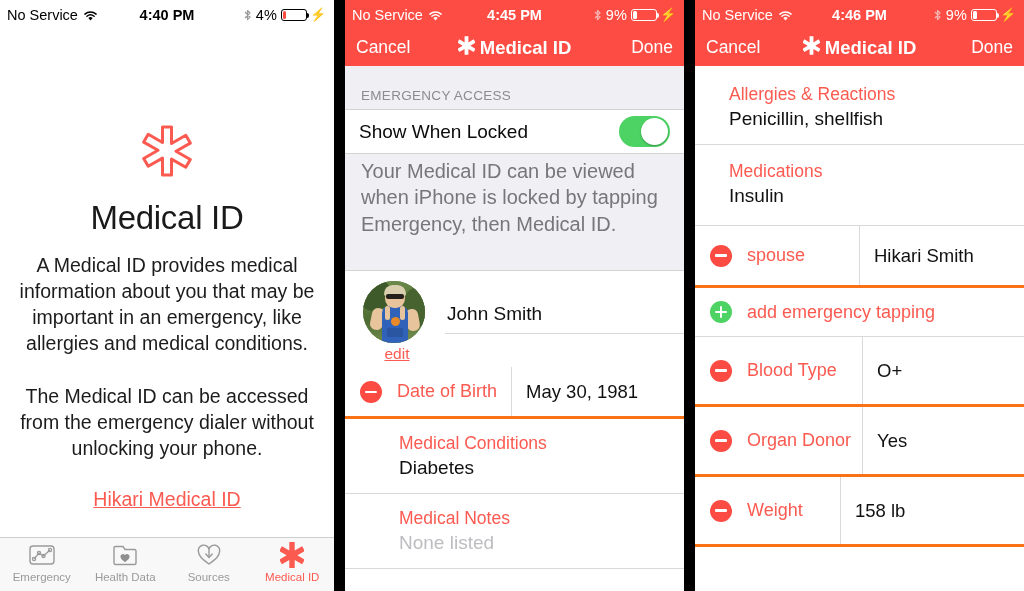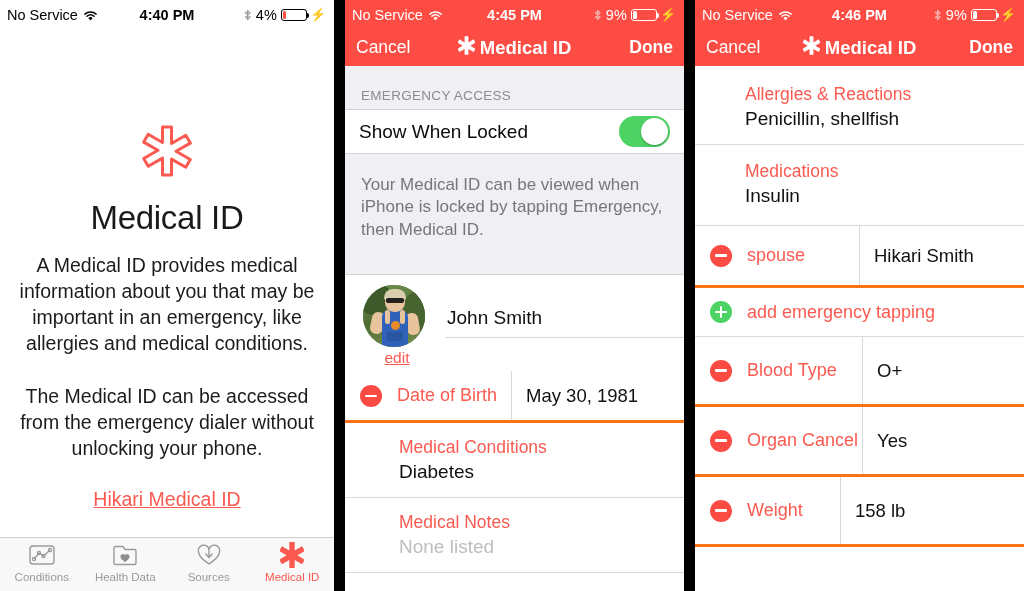--- a/index.html
+++ b/index.html
@@ -53,21 +53,21 @@
     border-radius: 1.5px; background: #FC4C44;
   }
   .bolt { font-size: 13px; line-height: 1; }
 
   
   .navbar {
     background: #FC4C44; height: 37px; display: flex; align-items: center;
     justify-content: space-between; padding: 0 11px; color: #fff; position: relative;
   }
   .nav-btn { font-size: 17.5px; color: #fff; }
-  .nav-btn.bold { font-weight: bold; }
+  .nav-btn.bold { font-weight: normal; }
   .nav-title {
     position: absolute; left: 0; right: 0; text-align: center;
     font-size: 18.5px; font-weight: bold; display: flex;
     align-items: center; justify-content: center; gap: 5px; pointer-events: none;
   }
 
   
   .intro { padding: 0 16px; text-align: center; }
   .intro-star { margin-top: 96px; display: flex; justify-content: center; }
   .intro-title {
@@ -105,22 +105,22 @@
   .row-title { font-size: 19px; color: #0b0b0b; }
   .toggle {
     margin-left: auto; width: 51px; height: 31px; border-radius: 16px;
     background: #4CD364; position: relative;
   }
   .toggle-knob {
     position: absolute; right: 2px; top: 2px; width: 27px; height: 27px;
     border-radius: 50%; background: #fff; box-shadow: 0 1px 2px rgba(0,0,0,.3);
   }
   .sect-foot {
-    background: #EFEFF4; font-size: 17px; color: #76767b;
-    line-height: 1.32; padding: 20px 16px 16px 16px;
+    background: #EFEFF4; font-size: 20px; color: #76767b;
+    line-height: 1.32; padding: 4px 16px 16px 16px;
   }
   .sect-spacer { height: 18px; background: #EFEFF4; border-bottom: 1px solid #D3D3D6; }
 
   
   .profile-row {
     background: #fff; display: flex; padding: 10px 0 4px 18px; align-items: flex-start;
   }
   .avatar-wrap { width: 68px; text-align: center; }
   .avatar {
     width: 62px; height: 62px; border-radius: 50%; overflow: hidden;
@@ -174,21 +174,21 @@
   .lbl-w-organ { width: 116px; }
   .lbl-w-weight { width: 94px; }
 
   
   .stack-row {
     background: #fff; padding: 14px 16px 14px 54px; border-bottom: 1px solid #D9D9DC;
   }
   .stack-label { font-size: 17.5px; color: #FB5A50; }
   .stack-value { font-size: 19px; color: #111; margin-top: 3px; }
   .stack-value.placeholder { color: #BDBDC1; }
-  .stack-row.p3 { padding-left: 50px; }
+  .stack-row.p3 { padding-left: 34px; }
 
   
   .plus-row {
     background: #fff; display: flex; align-items: center; min-height: 49px;
     border-bottom: 1px solid #D9D9DC;
   }
   .plus-text { font-size: 18px; color: #FB5A50; }
 </style>
 </head>
 <body>
@@ -242,21 +242,21 @@
         <div class="tab-ico">
           <svg width="26" height="20" viewBox="0 0 26 20">
               <rect x="1" y="1" width="24" height="18" rx="3" fill="none" stroke="#9a9a9a" stroke-width="1.4"></rect>
               <path d="M5 14 L10 8 L14.5 11 L21 5" fill="none" stroke="#9a9a9a" stroke-width="1.3"></path>
               <circle cx="5" cy="14" r="1.6" fill="none" stroke="#9a9a9a" stroke-width="1.2"></circle>
               <circle cx="10" cy="8" r="1.6" fill="none" stroke="#9a9a9a" stroke-width="1.2"></circle>
               <circle cx="14.5" cy="11" r="1.6" fill="none" stroke="#9a9a9a" stroke-width="1.2"></circle>
               <circle cx="21" cy="5" r="1.6" fill="none" stroke="#9a9a9a" stroke-width="1.2"></circle>
             </svg>
         </div>
-        <div class="tab-label">Conditions</div>
+        <div class="tab-label">Emergency</div>
       </div>
       <div class="tab">
         <div class="tab-ico">
           <svg width="26" height="22" viewBox="0 0 26 22">
               <path d="M2 5.5 V19 a1.5 1.5 0 0 0 1.5 1.5 h19 A1.5 1.5 0 0 0 24 19 V7 a1.5 1.5 0 0 0-1.5-1.5 H13 L11 2.5 H3.5 A1.5 1.5 0 0 0 2 4 z" fill="none" stroke="#9a9a9a" stroke-width="1.4"></path>
               <path d="M13 18.2 c-3-2.3-4.6-3.8-4.6-5.7a2.5 2.5 0 0 1 4.6-1.3 2.5 2.5 0 0 1 4.6 1.3c0 1.9-1.6 3.4-4.6 5.7z" fill="#8f8f8f"></path>
             </svg>
         </div>
         <div class="tab-label">Health Data</div>
       </div>
@@ -452,21 +452,21 @@
           <span class="circ minus"></span>
         </div>
       <div class="split-label lbl-w-blood">Blood Type</div>
       <div class="split-value">O+</div>
     </div>
 
     <div class="split-row" style="min-height:70px">
       <div class="split-minus">
           <span class="circ minus"></span>
         </div>
-      <div class="split-label lbl-w-organ">Organ Cancel</div>
+      <div class="split-label lbl-w-organ">Organ Donor</div>
       <div class="split-value">Yes</div>
     </div>
 
     <div class="split-row" style="min-height:70px">
       <div class="split-minus">
           <span class="circ minus"></span>
         </div>
       <div class="split-label lbl-w-weight">Weight</div>
       <div class="split-value">158 lb</div>
     </div>

